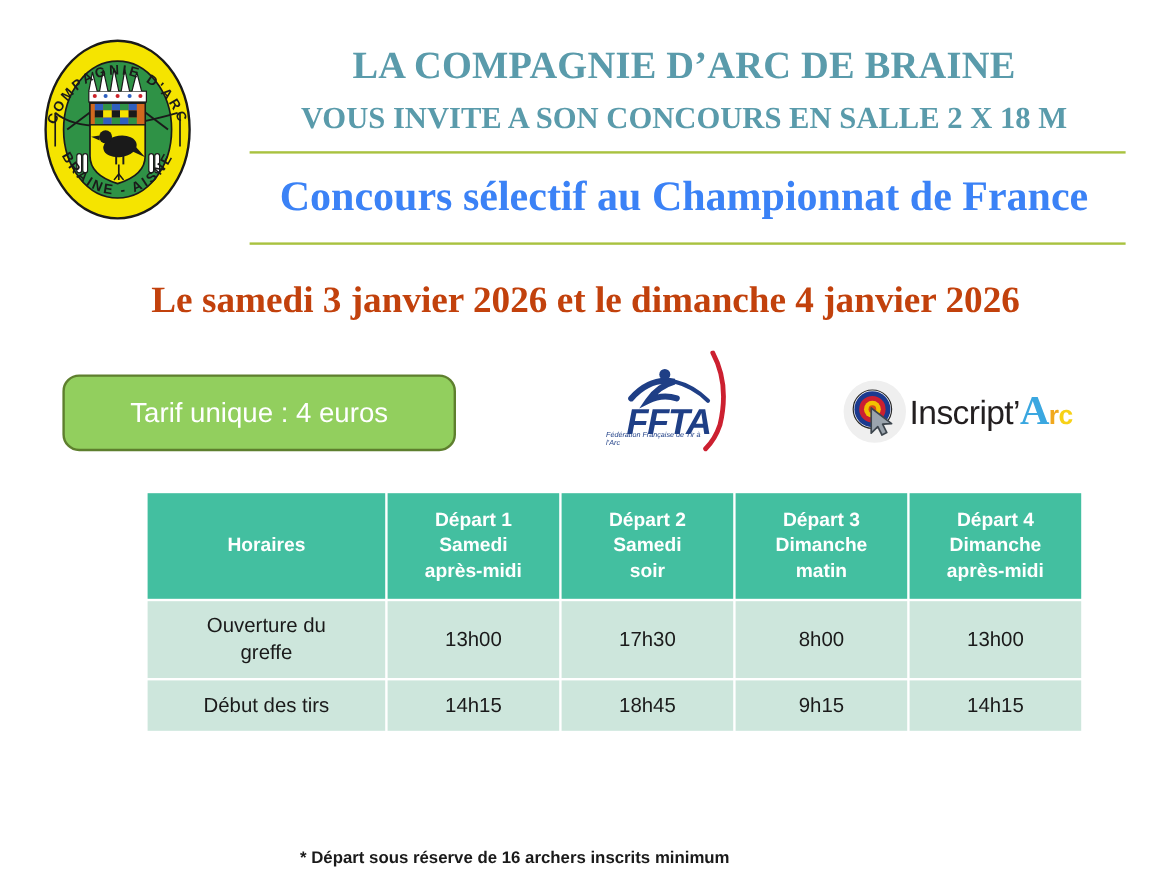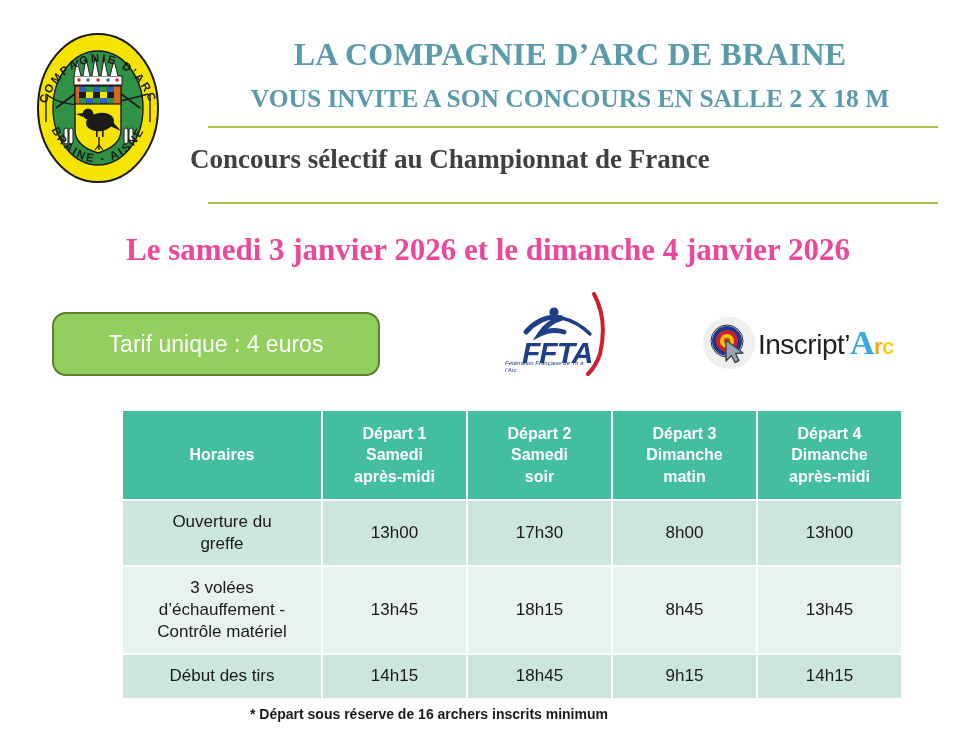--- a/index.html
+++ b/index.html
@@ -63,39 +63,39 @@
     background: #a9c23f;
   }
   .rule-top { top: 126px; }
   .rule-bottom { top: 202px; }
 
   .title-select {
     position: absolute;
     left: 190px;
     top: 144px;
     width: 760px;
-    text-align: left;
+    text-align: center;
     font-family: "Liberation Serif", "DejaVu Serif", serif;
     font-weight: bold;
-    font-size: 27px;
-    color: #404040;
+    font-size: 35px;
+    color: #3b82f6;
     white-space: nowrap;
   }
 
   
   .date-line {
     position: absolute;
     left: 0;
     top: 232px;
     width: 976px;
     text-align: center;
     font-family: "Liberation Serif", "DejaVu Serif", serif;
     font-weight: bold;
     font-size: 31px;
-    color: #ec4899;
+    color: #c2410c;
     white-space: nowrap;
   }
 
   
   .tarif-badge {
     position: absolute;
     left: 52px;
     top: 312px;
     width: 328px;
     height: 64px;
@@ -364,31 +364,20 @@
       <tr class="row-a">
         <td class="col-label">
           <div>Ouverture du</div>
           <div>greffe</div>
         </td>
         <td class="col-dep">13h00</td>
         <td class="col-dep">17h30</td>
         <td class="col-dep">8h00</td>
         <td class="col-dep">13h00</td>
       </tr>
-      <tr class="row-b">
-        <td class="col-label">
-          <div>3 volées</div>
-          <div>d’échauffement -</div>
-          <div>Contrôle matériel</div>
-        </td>
-        <td class="col-dep">13h45</td>
-        <td class="col-dep">18h15</td>
-        <td class="col-dep">8h45</td>
-        <td class="col-dep">13h45</td>
-      </tr>
       <tr class="row-a">
         <td class="col-label">
           <div>Début des tirs</div>
         </td>
         <td class="col-dep">14h15</td>
         <td class="col-dep">18h45</td>
         <td class="col-dep">9h15</td>
         <td class="col-dep">14h15</td>
       </tr>
     </tbody>

